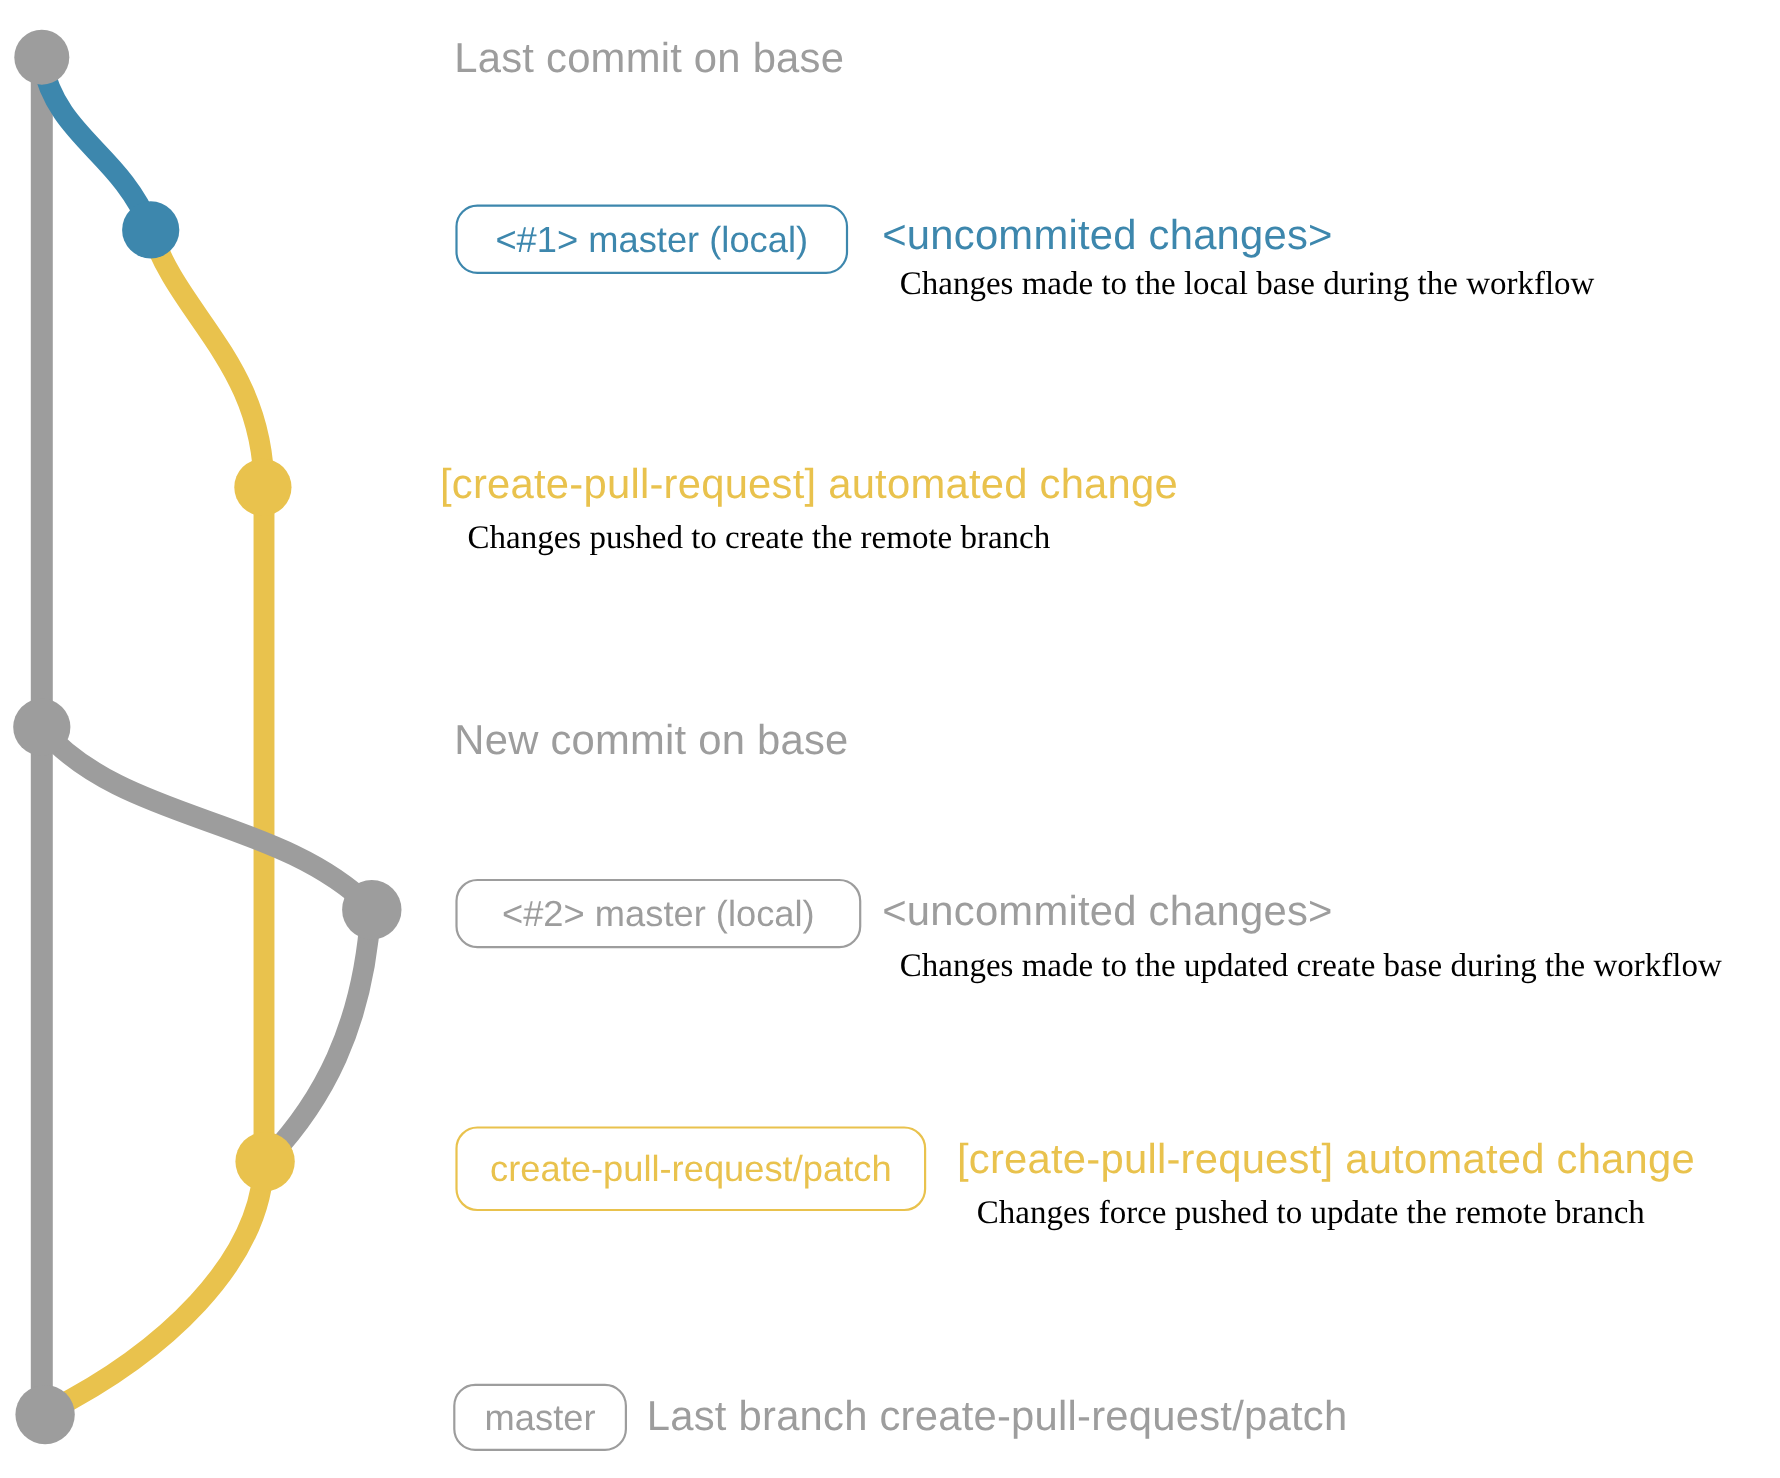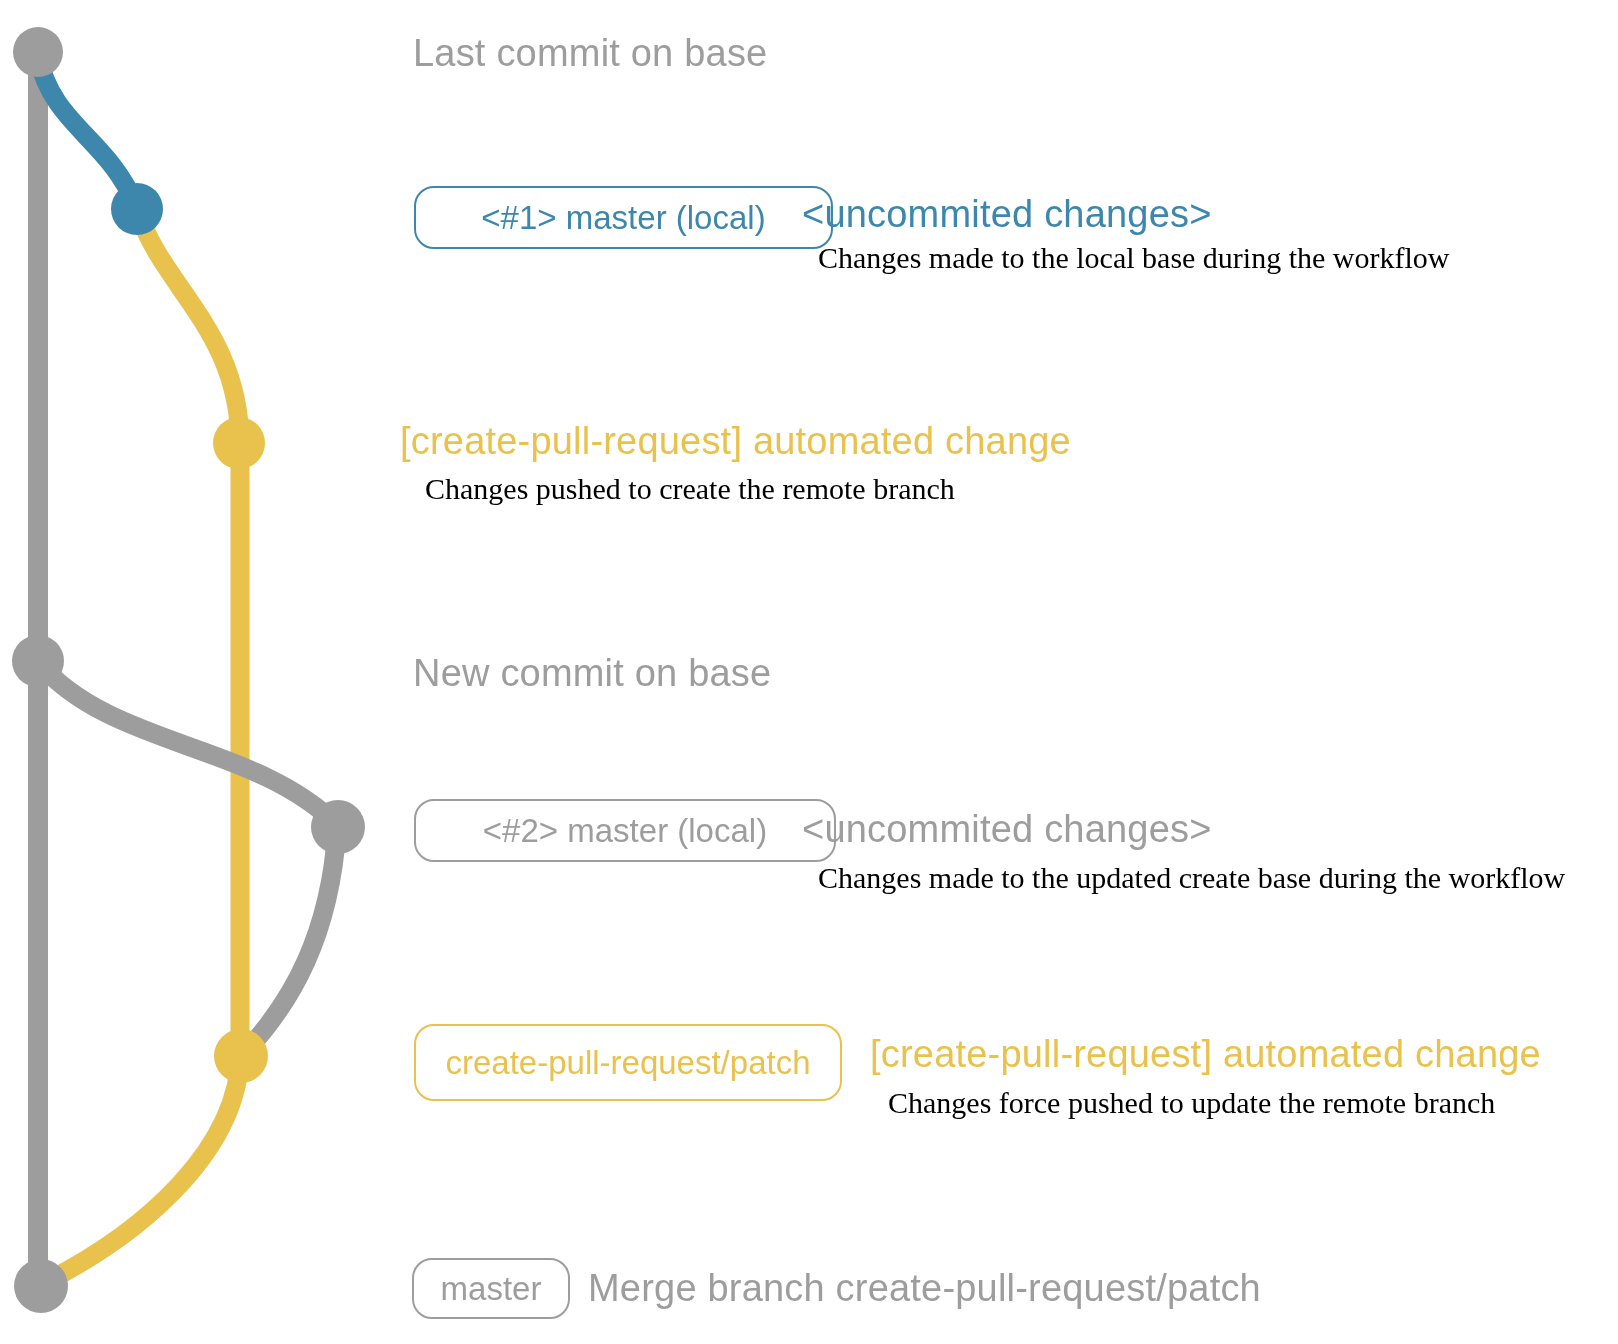--- a/index.html
+++ b/index.html
@@ -75,41 +75,41 @@
     <circle cx="137" cy="209" r="26" class="fill-local"></circle>
     <circle cx="239" cy="443" r="26" class="fill-patch"></circle>
     <circle cx="38" cy="661" r="26" class="fill-base"></circle>
     <circle cx="338" cy="827" r="27" class="fill-base"></circle>
     <circle cx="241" cy="1056" r="27" class="fill-patch"></circle>
     <circle cx="41" cy="1286" r="27" class="fill-base"></circle>
   </svg>
 
   <div class="lbl gray" style="left:413px;top:30px;">Last commit on base</div>
 
-  <div class="badge blue" style="left:414px;top:186px;width:419px;height:63px;">
+  <div class="badge blue" style="left:414px;top:186px;width:357px;height:63px;">
     <span>&lt;#1&gt; master (local)</span>
   </div>
   <div class="lbl blue" style="left:802px;top:191px;">&lt;uncommited changes&gt;</div>
   <div class="serif" style="left:818px;top:239px;">Changes made to the local base during the workflow</div>
 
   <div class="lbl yellow" style="left:400px;top:418px;">[create-pull-request] automated change</div>
   <div class="serif" style="left:425px;top:470px;">Changes pushed to create the remote branch</div>
 
   <div class="lbl gray" style="left:413px;top:634px;margin-top:16px;">New commit on base</div>
 
-  <div class="badge" style="left:414px;top:799px;width:422px;height:63px;">
+  <div class="badge" style="left:414px;top:799px;width:369px;height:63px;">
     <span>&lt;#2&gt; master (local)</span>
   </div>
   <div class="lbl gray" style="left:802px;top:806px;">&lt;uncommited changes&gt;</div>
   <div class="serif" style="left:818px;top:859px;">Changes made to the updated create base during the workflow</div>
 
   <div class="badge yellow" style="left:414px;top:1024px;width:428px;height:77px;">
     <span>create-pull-request/patch</span>
   </div>
   <div class="lbl yellow" style="left:870px;top:1031px;">[create-pull-request] automated change</div>
   <div class="serif" style="left:888px;top:1084px;">Changes force pushed to update the remote branch</div>
 
   <div class="badge" style="left:412px;top:1258px;width:158px;height:61px;">
     <span>master</span>
   </div>
-  <div class="lbl gray" style="left:588px;top:1265px;">Merge branch create-pull-request/patch</div>
+  <div class="lbl gray" style="left:588px;top:1265px;">Last branch create-pull-request/patch</div>
 
 </div>
 
 </body></html>

